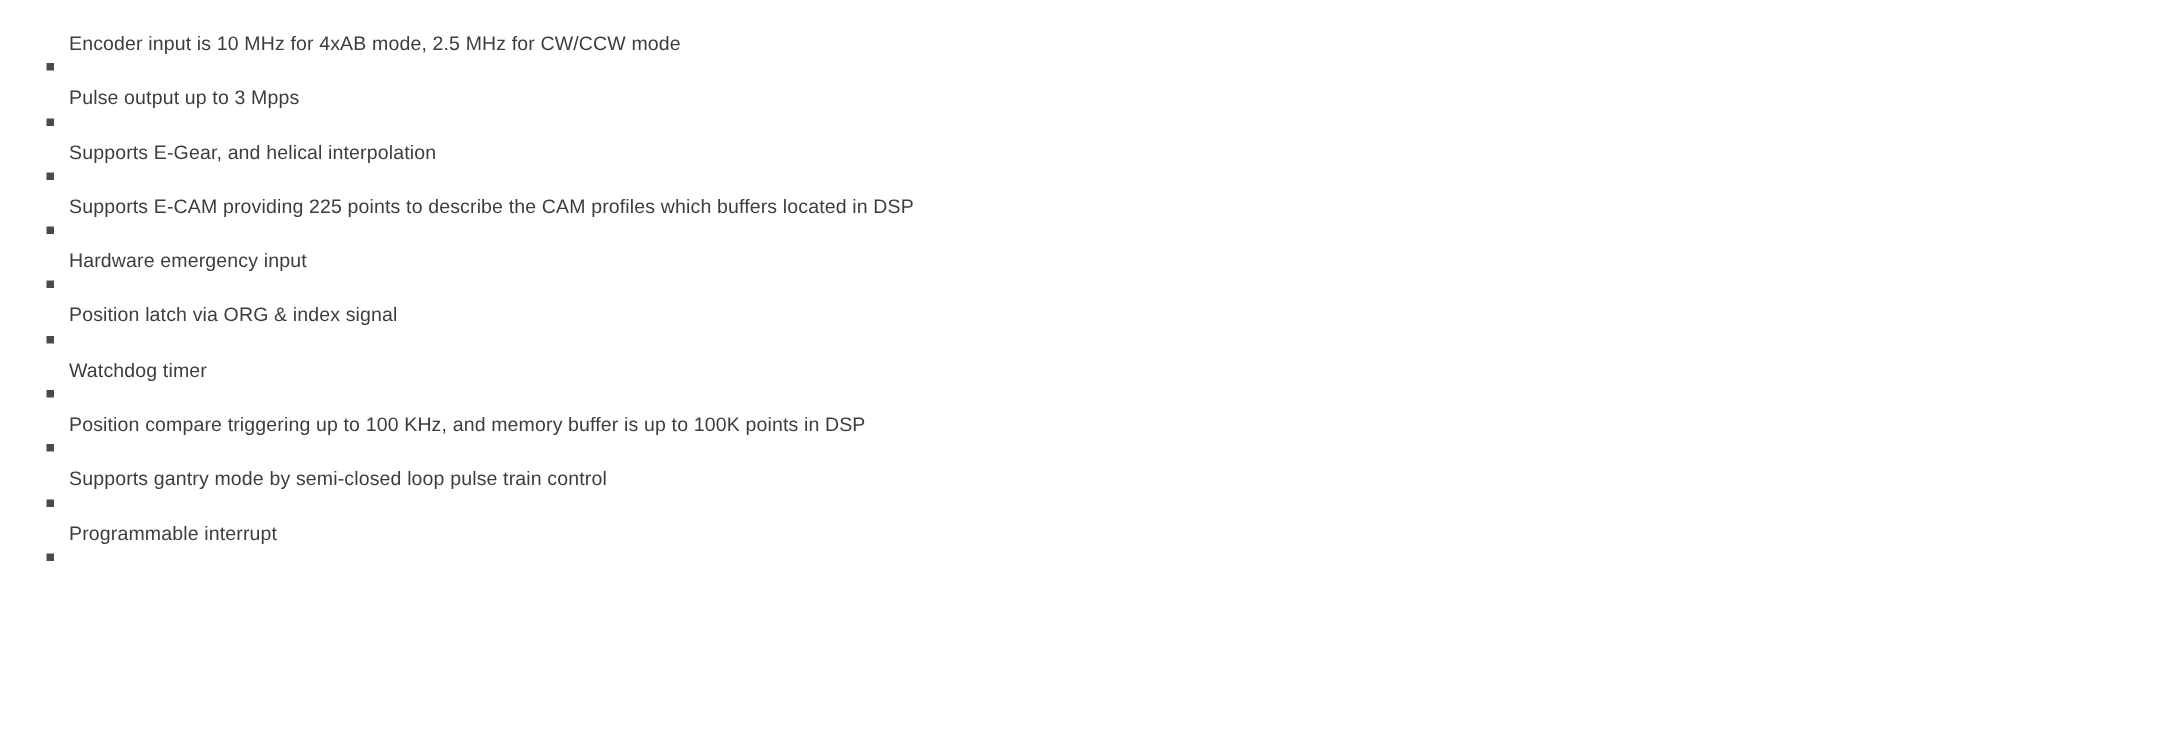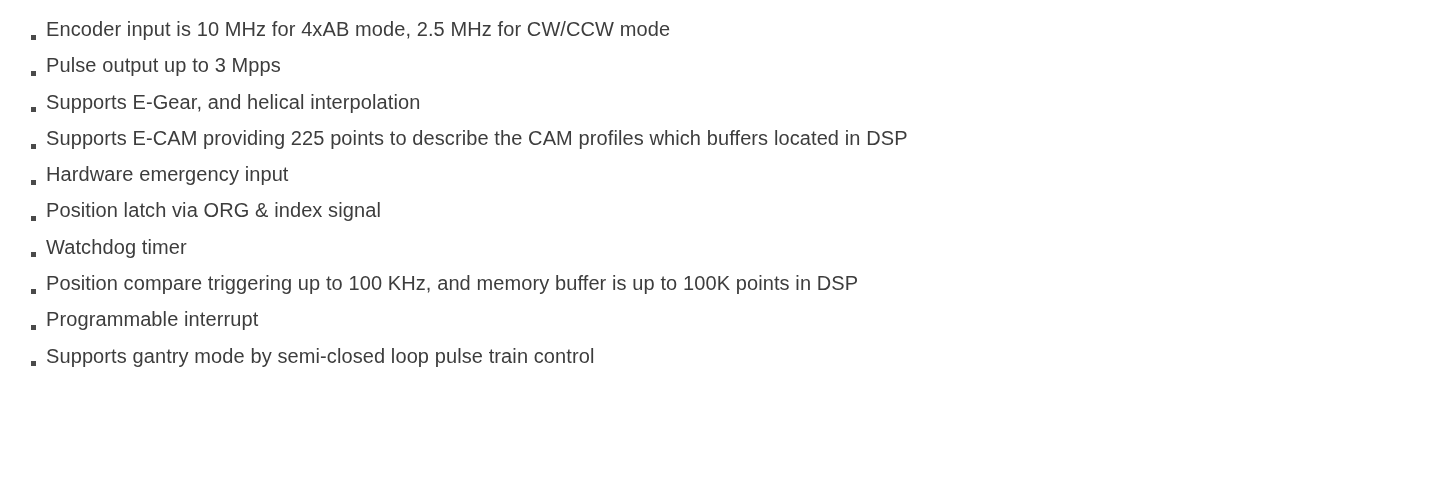--- a/index.html
+++ b/index.html
@@ -13,22 +13,22 @@
     overflow: hidden;
     font-family: "Liberation Sans", "DejaVu Sans", sans-serif;
   }
   .feature-list {
     list-style: none;
     margin: 0;
     padding: 11px 30px 0 31px;
   }
   .feature-item {
     display: flex;
-    align-items: center;
-    font-size: 20px;
+    align-items: flex-end;
+    font-size: 13px;
     line-height: 36.3px;
     color: #3d3d3d;
     letter-spacing: 0.1px;
   }
   .bullet {
     flex: 0 0 auto;
     width: 5px;
     height: 5px;
     background: #4a4a4a;
     margin-top: 16px;
@@ -70,19 +70,19 @@
     <li class="feature-item">
       <span class="bullet"></span>
       <span class="feature-text">Watchdog timer</span>
     </li>
     <li class="feature-item">
       <span class="bullet"></span>
       <span class="feature-text">Position compare triggering up to 100 KHz, and memory buffer is up to 100K points in DSP</span>
     </li>
     <li class="feature-item">
       <span class="bullet"></span>
-      <span class="feature-text">Programmable interrupt</span>
+      <span class="feature-text">Supports gantry mode by semi-closed loop pulse train control</span>
     </li>
     <li class="feature-item">
       <span class="bullet"></span>
-      <span class="feature-text">Supports gantry mode by semi-closed loop pulse train control</span>
+      <span class="feature-text">Programmable interrupt</span>
     </li>
   </ul>
 
 </body></html>

